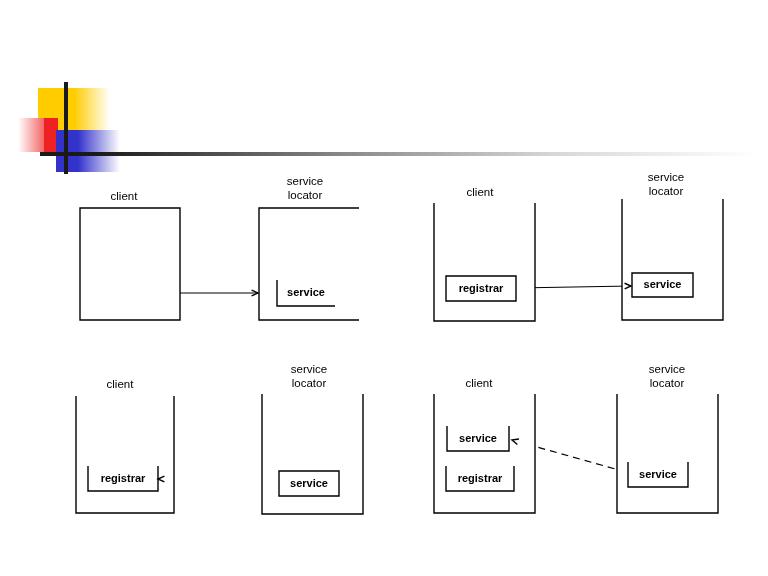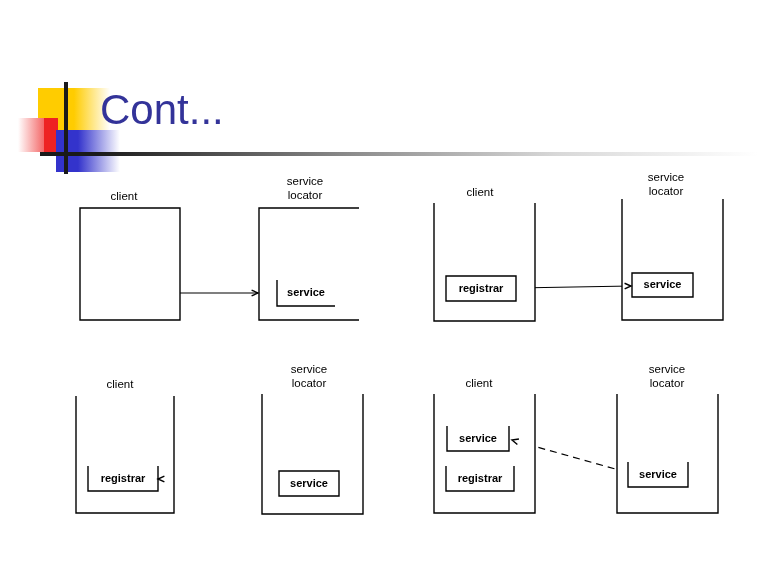--- a/index.html
+++ b/index.html
@@ -107,21 +107,20 @@
 
   <div class="deco deco-yellow"></div>
   <div class="deco deco-yellow-fade"></div>
   <div class="deco deco-red"></div>
   <div class="deco deco-red-solid"></div>
   <div class="deco deco-blue"></div>
   <div class="deco deco-blue-fade"></div>
   <div class="deco deco-vline"></div>
   <div class="deco deco-hline"></div>
 
-  <div class="slide-title">Cont...</div>
 
   <div class="diagram-layer">
     <svg id="diagram-svg" width="768" height="576" viewBox="0 0 768 576">
         <g>
           <line x1="180" y1="293" x2="258" y2="293" class="conn-line"></line>
           <rect x="80" y="208" width="100" height="112" class="box-fill"></rect>
           <path d="M80 208 L180 208 L180 320 L80 320 Z" class="box-line"></path>
           <text x="124" y="200" class="cap">client</text>
           <rect x="259" y="208" width="100" height="112" class="box-fill"></rect>
           <path d="M359 208 L259 208 L259 320 L359 320" class="box-line"></path>

